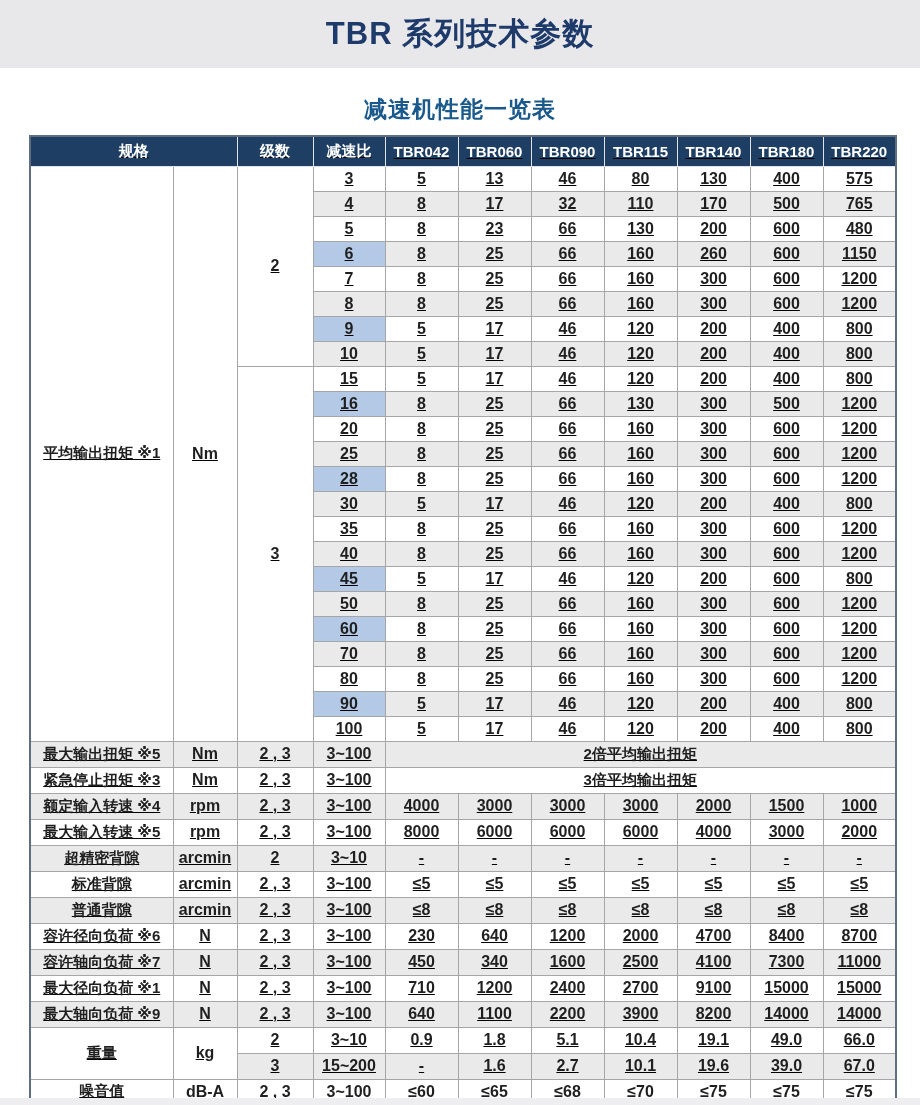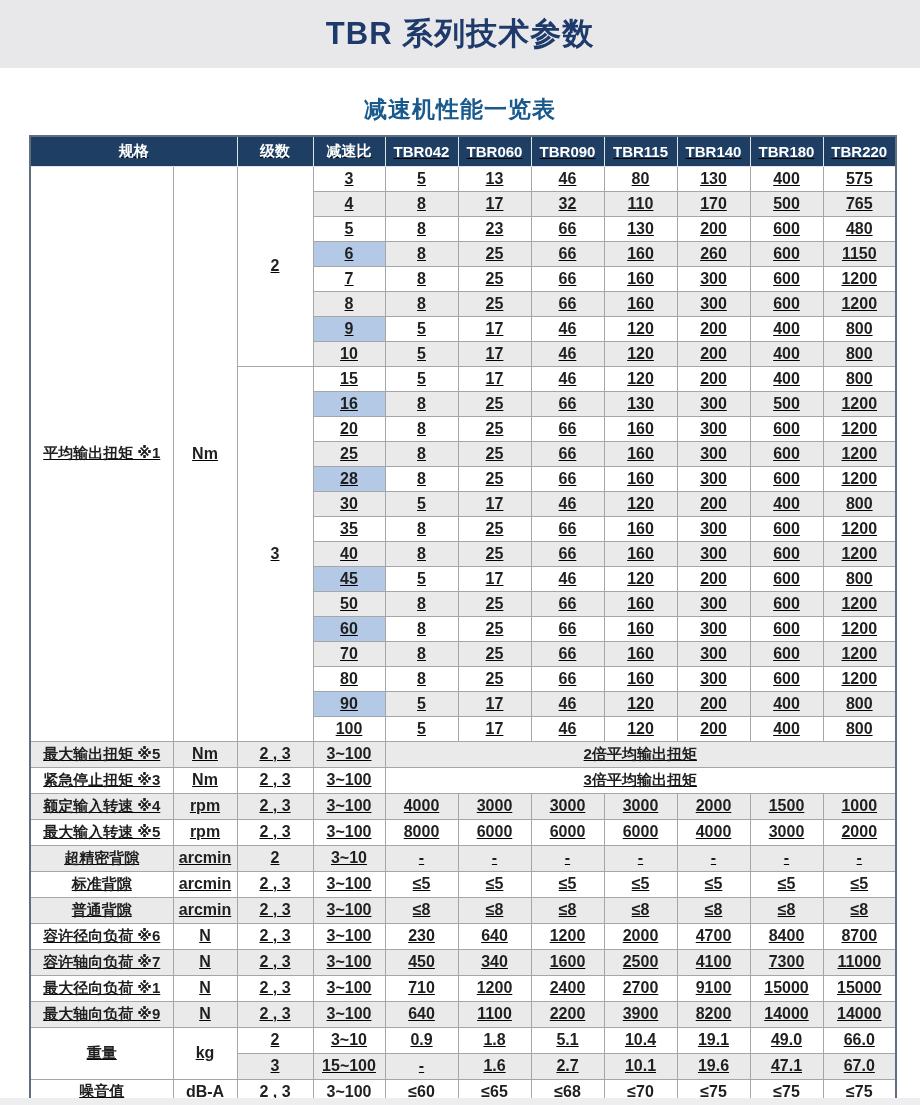--- a/index.html
+++ b/index.html
@@ -472,27 +472,27 @@
         <td class="w">0.9</td>
         <td class="w">1.8</td>
         <td class="w">5.1</td>
         <td class="w">10.4</td>
         <td class="w">19.1</td>
         <td class="w">49.0</td>
         <td class="w">66.0</td>
       </tr>
       <tr class="sp">
         <td class="g">3</td>
-        <td class="g">15~100</td>
+        <td class="g">15~200</td>
         <td class="g">-</td>
         <td class="g">1.6</td>
         <td class="g">2.7</td>
         <td class="g">10.1</td>
         <td class="g">19.6</td>
-        <td class="g">47.1</td>
+        <td class="g">39.0</td>
         <td class="g">67.0</td>
       </tr>
       <tr class="sp">
         <td class="label w">噪音值</td>
         <td class="w">dB-A</td>
         <td class="w">2 , 3</td>
         <td class="w">3~100</td>
         <td class="w">≤60</td>
         <td class="w">≤65</td>
         <td class="w">≤68</td>

